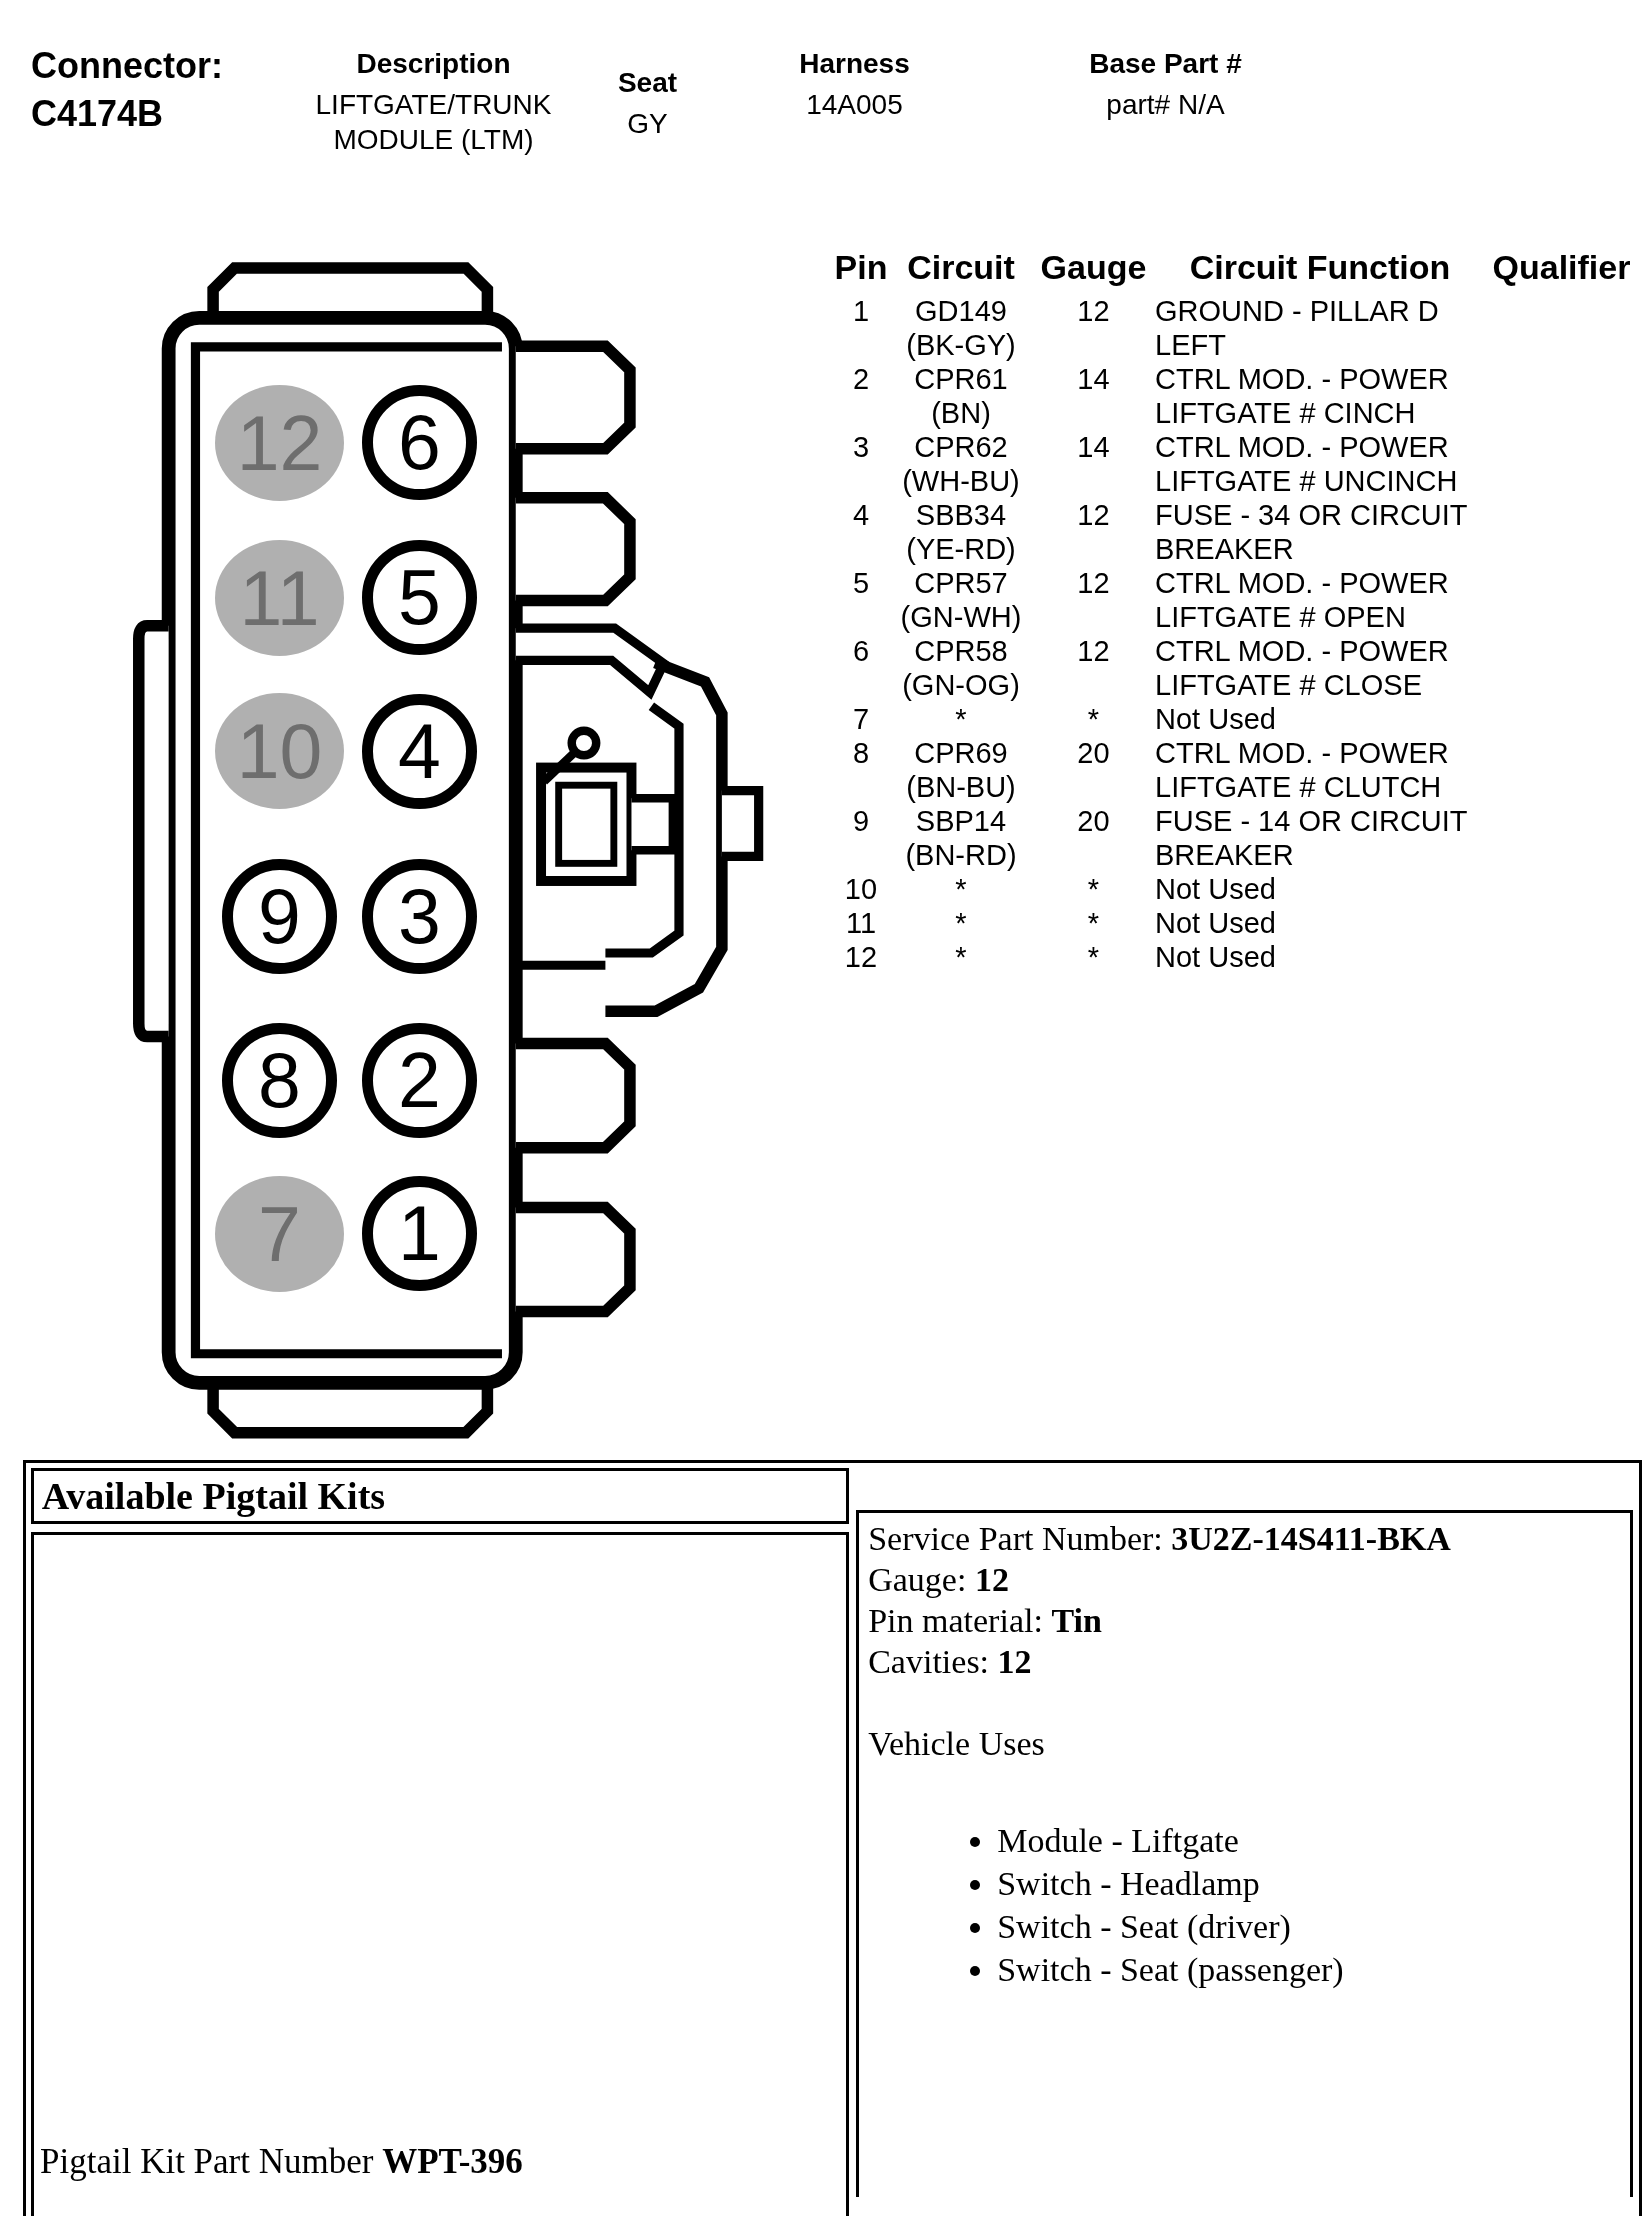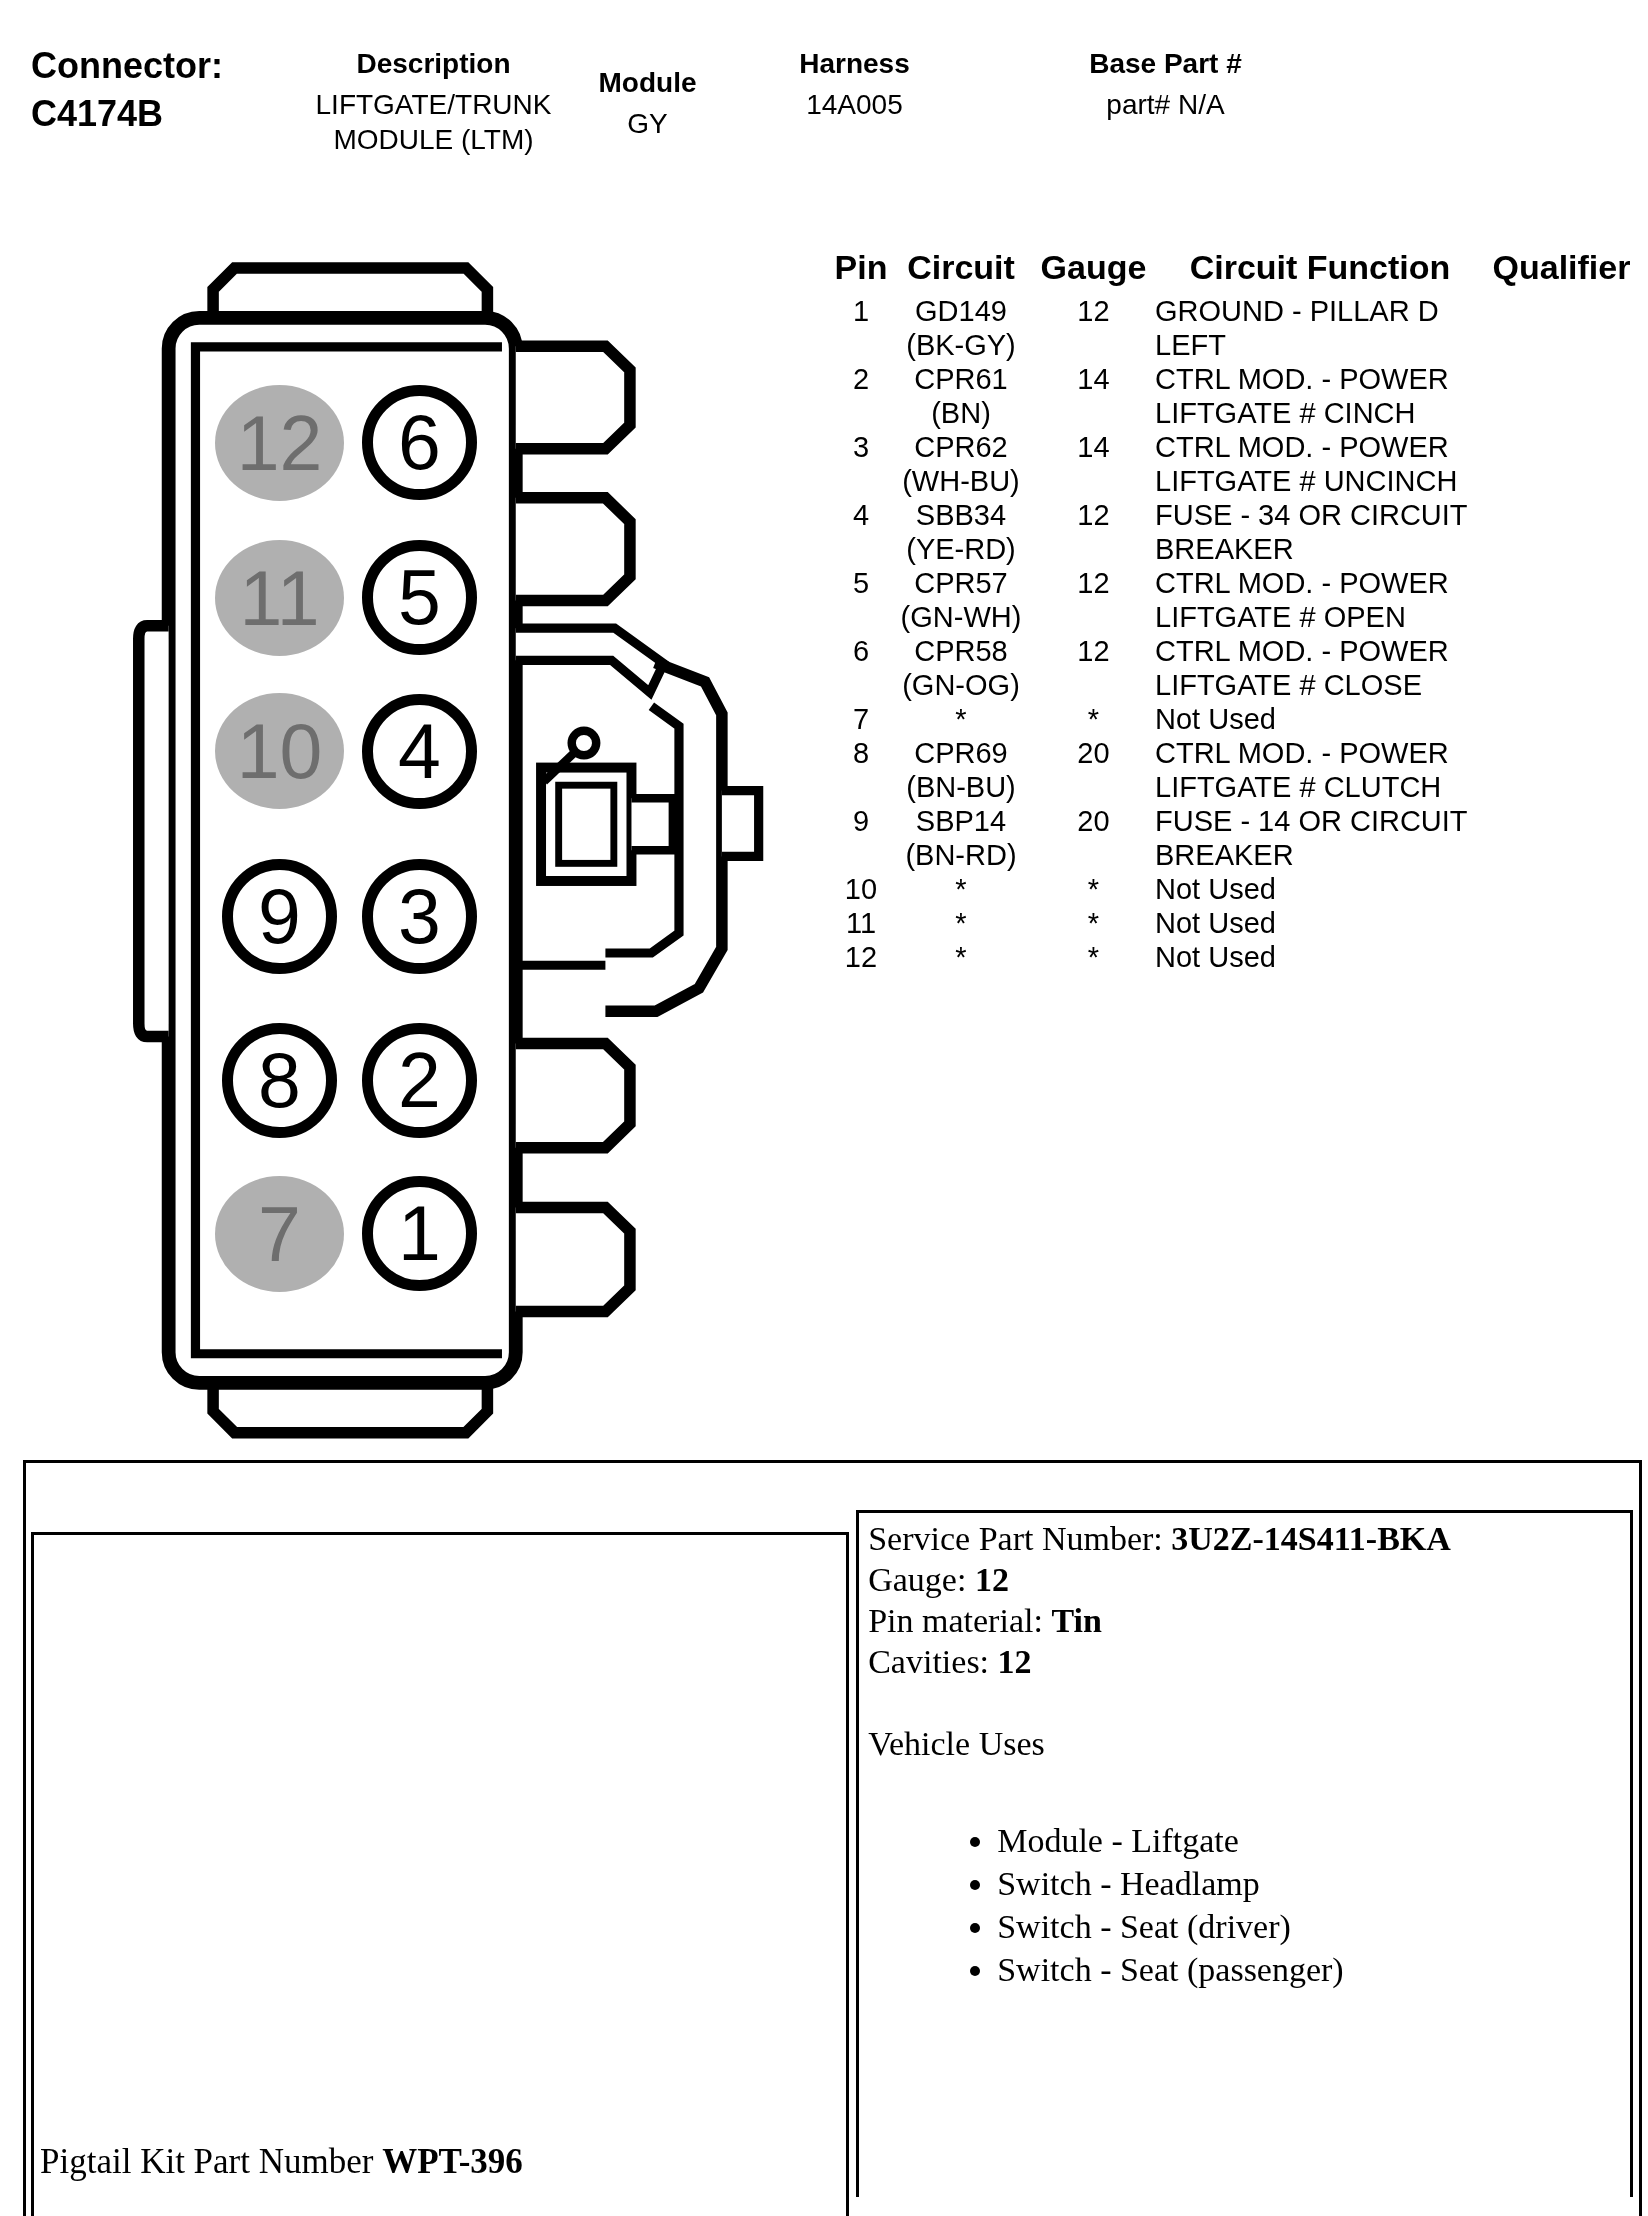--- a/index.html
+++ b/index.html
@@ -59,21 +59,21 @@
     <div class="conn-title">Connector:</div>
     <div class="conn-title">C4174B</div>
   </div>
 
   <div class="abs hcol" style="left:303px; top:46px; width:261px;">
     <div class="hdr-label">Description</div>
     <div class="hdr-value" style="margin-top:6.1px;">LIFTGATE/TRUNK MODULE (LTM)</div>
   </div>
 
   <div class="abs hcol" style="left:590px; top:65px; width:115px;">
-    <div class="hdr-label">Module</div>
+    <div class="hdr-label">Seat</div>
     <div class="hdr-value" style="margin-top:6.1px;">GY</div>
   </div>
 
   <div class="abs hcol" style="left:778px; top:46px; width:153px;">
     <div class="hdr-label">Harness</div>
     <div class="hdr-value" style="margin-top:6.1px;">14A005</div>
   </div>
 
   <div class="abs hcol" style="left:1058px; top:46px; width:215px;">
     <div class="hdr-label">Base Part #</div>
@@ -208,20 +208,23 @@
       <div class="c-pin">12</div>
       <div class="c-circuit">*</div>
       <div class="c-gauge">*</div>
       <div class="c-func">Not Used</div>
       <div class="c-qual"></div>
     </div>
   </div>
 
   <div class="abs outer-box"></div>
 
+  <div class="abs apk-box serif">
+    <div class="apk-title">Available Pigtail Kits</div>
+  </div>
 
   <div class="abs left-cell"></div>
 
   <div class="abs kit-line serif">
     <span>Pigtail Kit Part Number</span>
     <b>WPT-396</b>
   </div>
 
   <div class="abs right-cell serif">
     <div class="svc-line">

